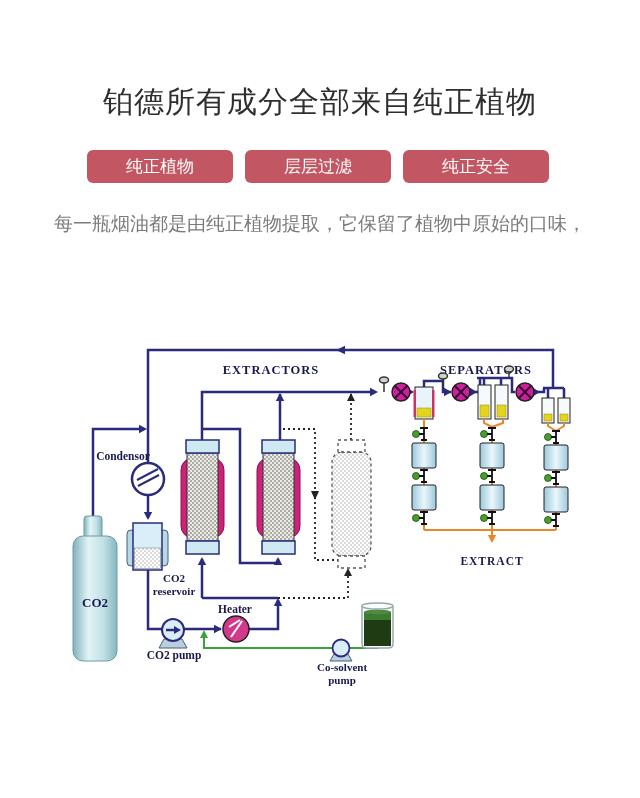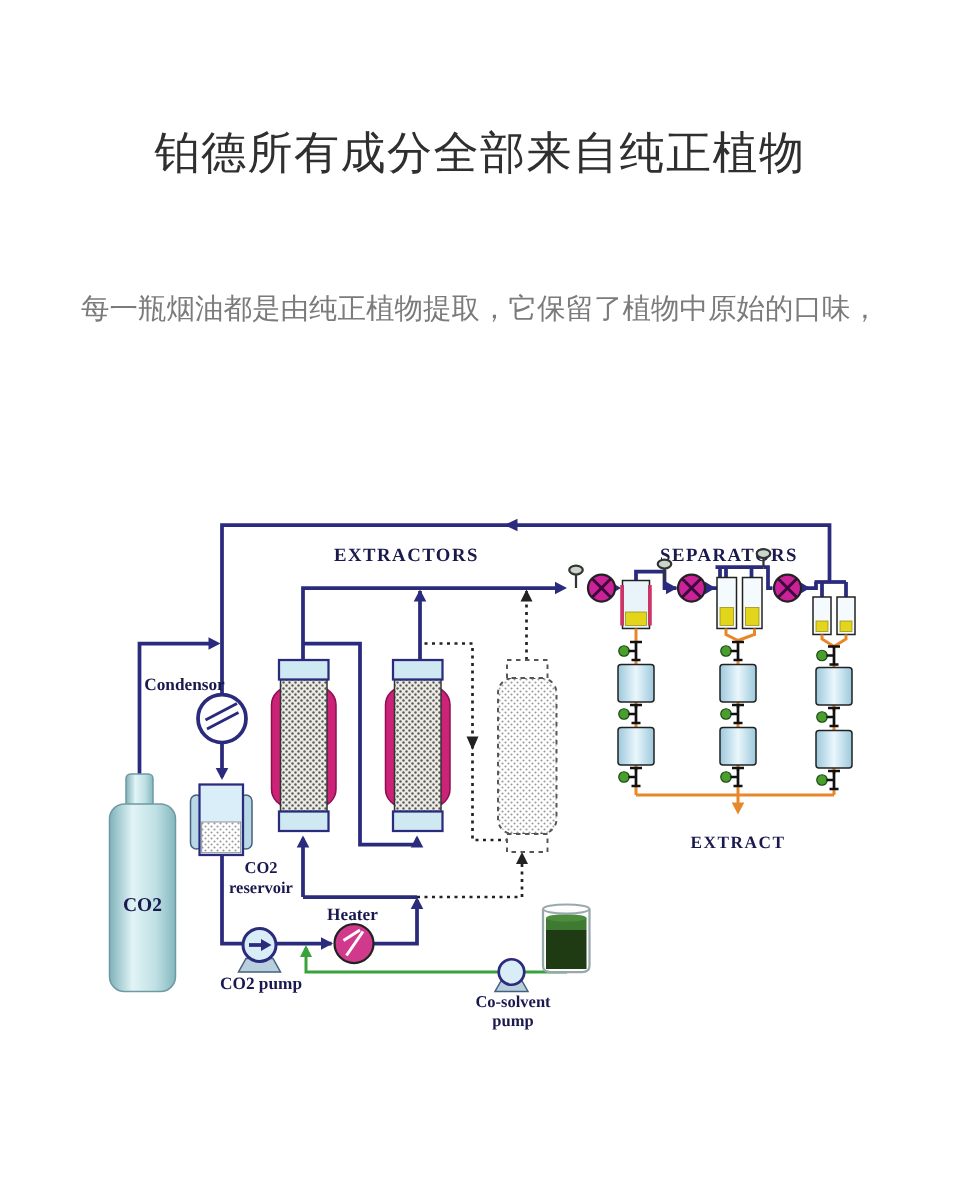--- a/index.html
+++ b/index.html
@@ -3,31 +3,34 @@
 <meta charset="utf-8">
 <style>
   html,body{margin:0;padding:0;}
   body{width:640px;height:798px;background:#ffffff;position:relative;overflow:hidden;
        font-family:"Liberation Sans",sans-serif;}
   .title{position:absolute;top:82px;left:0;width:640px;text-align:center;
          font-size:30px;font-weight:400;color:#2f2f2f;letter-spacing:1px;}
   .badges{position:absolute;top:150px;left:87px;display:flex;gap:12px;}
   .badge{width:146px;height:33px;background:#c25663;border-radius:6px;color:#ffffff;
          font-size:17px;line-height:33px;text-align:center;cursor:pointer;}
-  .desc{position:absolute;top:195px;left:0;width:640px;text-align:center;
+  .desc{position:absolute;top:212px;left:0;width:640px;text-align:center;
         color:#7b7b7b;font-size:19px;line-height:24px;}
   .diagram{position:absolute;top:330px;left:0;}
   svg text{font-family:"Liberation Serif",serif;font-weight:bold;fill:#19194e;}
 </style>
 </head>
 <body>
 
 <div class="title">铂德所有成分全部来自纯正植物</div>
 
 <div class="badges">
+  <div class="badge">纯正植物</div>
+  <div class="badge">层层过滤</div>
+  <div class="badge">纯正安全</div>
 </div>
 
 <div class="desc">
   <div>每一瓶烟油都是由纯正植物提取，它保留了植物中原始的口味，</div>
 </div>
 
 <div class="diagram">
 <svg width="640" height="370" viewBox="0 0 640 370" xmlns="http://www.w3.org/2000/svg">
   <defs>
     <pattern id="dots" width="4" height="4" patternUnits="userSpaceOnUse">

